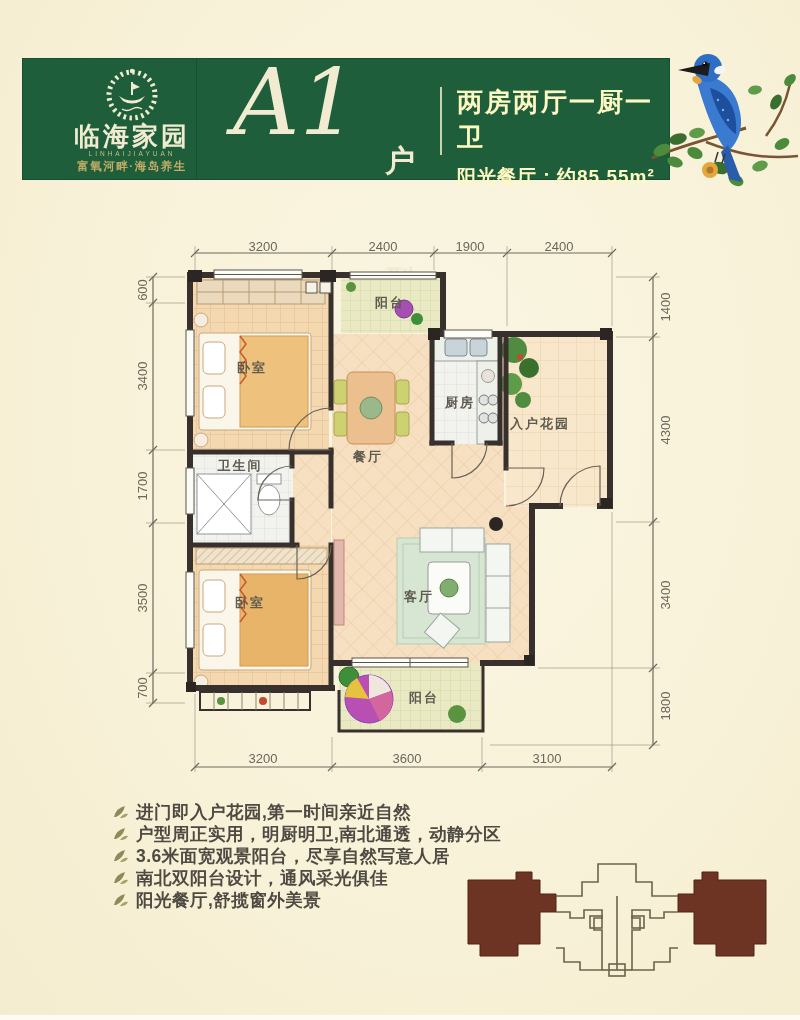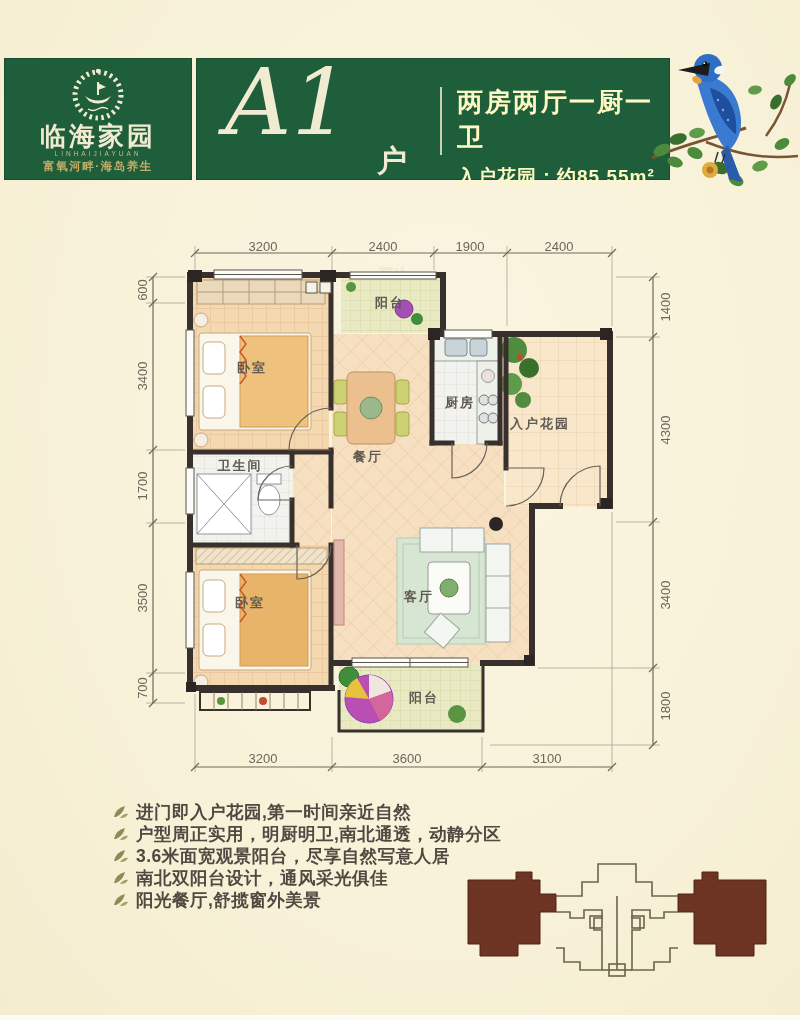--- a/index.html
+++ b/index.html
@@ -3,27 +3,27 @@
 <meta charset="utf-8">
 <style>
   html,body{margin:0;padding:0;}
   body{font-family:"Liberation Sans",sans-serif;background:#efe7cd;}
   .page{position:relative;width:800px;height:1020px;margin:0 auto;overflow:hidden;
         background:#f8f2d9;
         background-image:radial-gradient(ellipse at 55% 40%, #faf5e2 0%, #f8f2d9 55%, #f4ecce 100%);}
   .bottom-strip{position:absolute;left:0;bottom:0;width:100%;height:5px;background:#fcfbf4;}
 
   
-  .logo-box{position:absolute;left:5px;top:59px;width:186px;height:120px;background:#1e5e3a;
-            display:flex;flex-direction:column;align-items:center;justify-content:flex-start;box-shadow:0 0 0 1px #184d30;}
+  .logo-box{position:absolute;left:23px;top:59px;width:186px;height:120px;background:#1e5e3a;
+            display:flex;flex-direction:column;align-items:center;justify-content:flex-start;box-shadow:0 0 0 1px #184d30;padding-left:16px;}
   .brand-name{color:#f1ecd1;font-size:26px;font-weight:bold;letter-spacing:3px;line-height:26px;margin-top:-2px;}
   .brand-latin{color:#cdbd85;font-size:6.5px;letter-spacing:3px;margin-top:1px;}
   .brand-tagline{color:#c3ac67;font-size:11.5px;letter-spacing:1.5px;margin-top:2px;font-weight:bold;}
   .title-box{position:absolute;left:197px;top:59px;width:472px;height:120px;background:#1e5e3a;box-shadow:0 0 0 1px #184d30;}
-  .unit-code{position:absolute;left:28px;top:-16px;color:#f1ecd1;font-family:"DejaVu Serif",serif;
+  .unit-code{position:absolute;left:36px;top:-16px;color:#f1ecd1;font-family:"DejaVu Serif",serif;
              font-style:italic;font-size:92px;line-height:120px;}
   .unit-suffix{position:absolute;left:152px;top:58px;color:#f1ecd1;font-size:30px;font-weight:bold;letter-spacing:2px;font-style:normal;}
   .title-divider{position:absolute;left:243px;top:28px;width:2px;height:68px;background:#e9e4c8;opacity:.85;}
   .specs{position:absolute;left:260px;top:26px;color:#fef9c3;}
   .specs-rooms{font-size:26px;font-weight:bold;letter-spacing:2px;}
   .specs-area{font-size:19px;font-weight:bold;margin-top:9px;letter-spacing:1px;}
 
   
   .rl{position:absolute;font-size:13px;color:#5f5a50;letter-spacing:2px;font-weight:bold;transform:translate(-50%,-50%);white-space:nowrap;}
   .dim{position:absolute;font-size:13px;color:#6b675c;width:44px;text-align:center;transform:translate(-50%,-50%);}
@@ -60,21 +60,21 @@
   </div>
 
   <div class="title-box">
     <div class="unit-code">
       <span>A1</span>
       <span class="unit-suffix">户型</span>
     </div>
     <div class="title-divider"></div>
     <div class="specs">
       <div class="specs-rooms">两房两厅一厨一卫</div>
-      <div class="specs-area">入户花园：约85.55m²</div>
+      <div class="specs-area">阳光餐厅：约85.55m²</div>
     </div>
   </div>
 
   <svg class="bird" width="152" height="172" viewBox="0 0 152 172">
     <path d="M4 118 C40 103 72 96 98 88" stroke="#7a5533" stroke-width="3" fill="none"></path>
     <path d="M58 102 C84 112 112 120 150 116" stroke="#7a5533" stroke-width="2.5" fill="none"></path>
     <path d="M118 96 C130 80 138 62 142 44" stroke="#7a5533" stroke-width="2.5" fill="none"></path>
     <g fill="#4c8a3c">
       <ellipse cx="14" cy="110" rx="9" ry="5.5" transform="rotate(-25 14 110)"></ellipse>
       <ellipse cx="30" cy="99" rx="9" ry="5.5" transform="rotate(-15 30 99)" fill="#3a6e2e"></ellipse>

